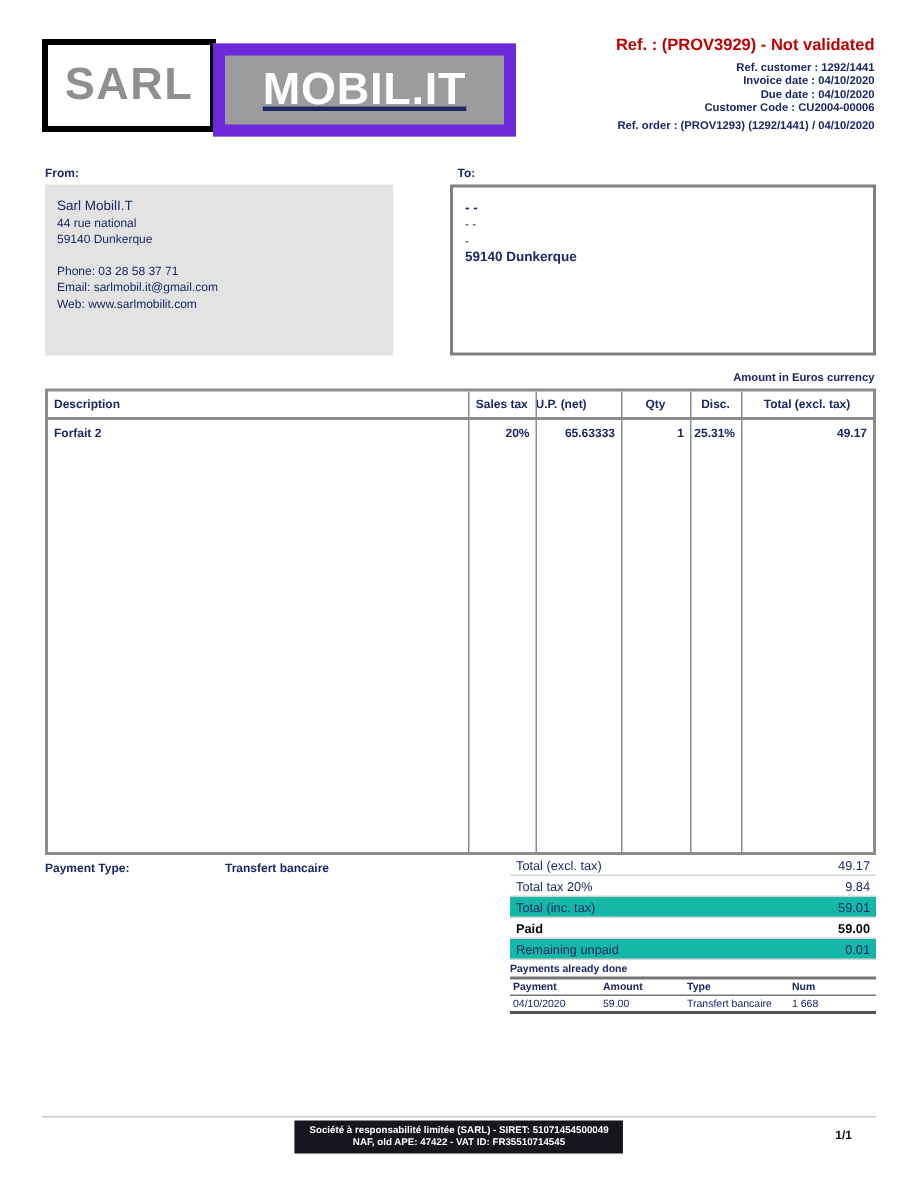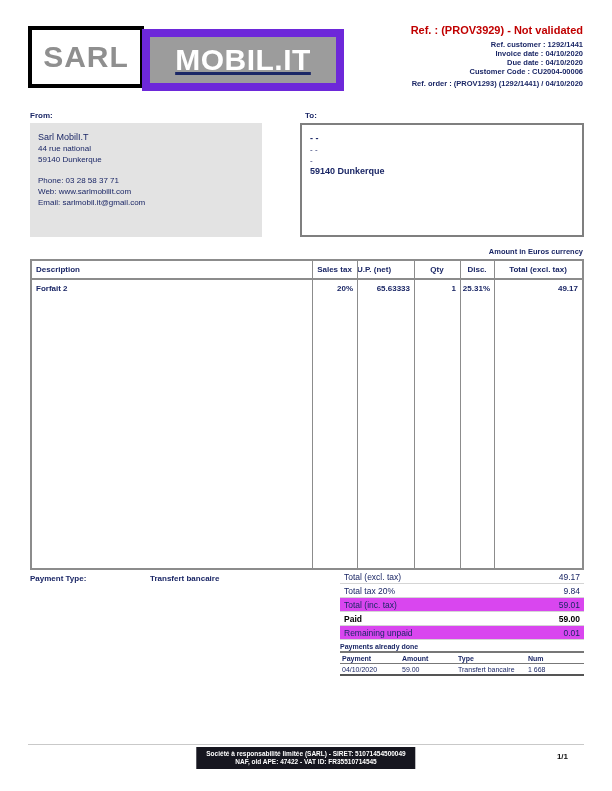--- a/index.html
+++ b/index.html
@@ -76,21 +76,21 @@
   .pay-label { position:absolute; left:30px; top:574px; font-size:8px; font-weight:bold; }
   .pay-value { position:absolute; left:150px; top:574px; font-size:8px; font-weight:bold; }
 
   
   .totals { position:absolute; left:340px; top:570px; width:244px; }
   .t-row {
     display:flex; justify-content:space-between; align-items:center;
     height:14px; font-size:8.5px; padding:0 4px; box-sizing:border-box;
     border-bottom:1px solid #d5d5d5; color:#1b2766;
   }
-  .t-row.shaded { background:#d946ef;text-align:center; }
+  .t-row.shaded { background:#14b8a6;text-align:center; }
   .t-row.paid { font-weight:bold; color:#000000; }
 
   
   .payments-title { position:absolute; left:340px; top:643px; font-size:7px; font-weight:bold; }
   .payments-table { position:absolute; left:340px; top:651px; width:244px; }
   .p-head {
     display:flex; align-items:center; height:10px; font-size:7px; font-weight:bold;
     border-top:2px solid #777777; border-bottom:1px solid #777777;
   }
   .p-row {
@@ -134,22 +134,22 @@
     <div class="inv-meta order">Ref. order : (PROV1293) (1292/1441) / 04/10/2020</div>
   </div>
 
   <div class="section-label from-label">From:</div>
   <div class="from-box">
     <div class="from-name">Sarl MobilI.T</div>
     <div>44 rue national</div>
     <div>59140 Dunkerque</div>
     <div class="spacer"></div>
     <div>Phone: 03 28 58 37 71</div>
+    <div>Email: sarlmobil.it@gmail.com</div>
     <div>Web: www.sarlmobilit.com</div>
-    <div>Email: sarlmobil.it@gmail.com</div>
   </div>
 
   <div class="section-label to-label">To:</div>
   <div class="to-box">
     <div class="to-line-bold">- -</div>
     <div>- -</div>
     <div>-</div>
     <div class="to-line-bold">59140 Dunkerque</div>
   </div>
 

